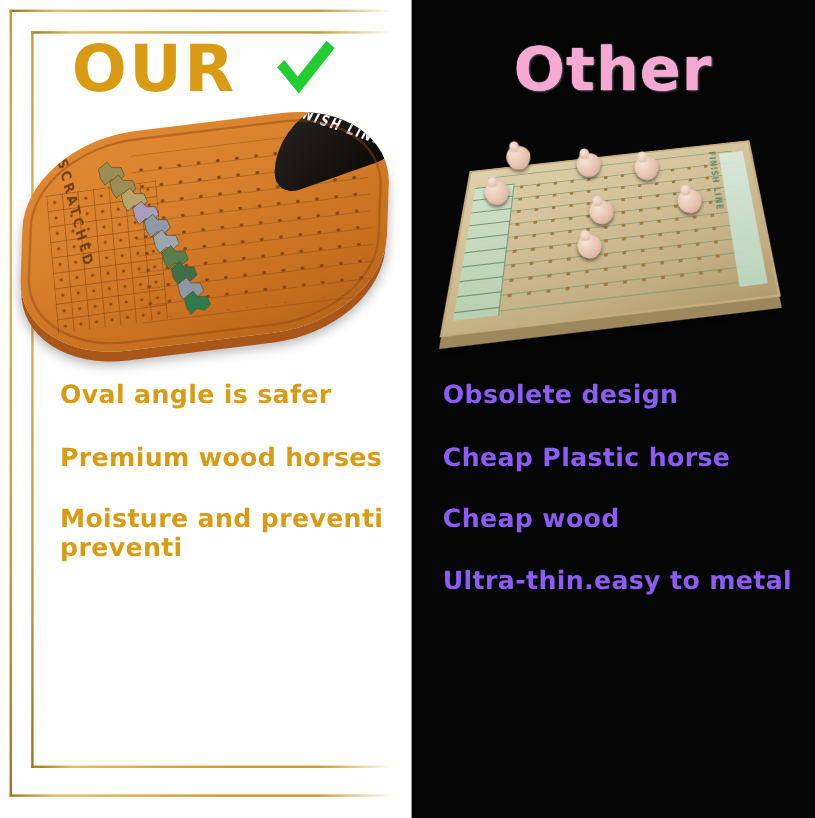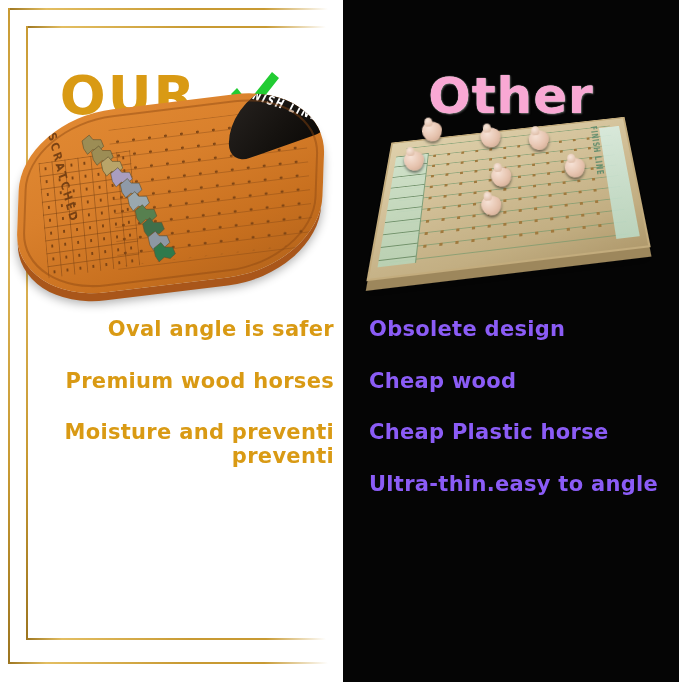--- a/index.html
+++ b/index.html
@@ -27,21 +27,20 @@
   .gold-h{height:2px;
     background:linear-gradient(90deg,#9c7520 0%,#e3be62 12%,#c89a33 55%,#c89a33 80%,rgba(200,154,51,0) 100%);}
   .gold-v{width:2px;
     background:linear-gradient(180deg,#c89a33 0%,#e0b85c 30%,#c89a33 70%,#9c7520 100%);}
 
   
   .head-row{
     position:absolute;top:22px;left:0;width:100%;
     display:flex;align-items:center;justify-content:center;
     height:72px;
-    margin-top:38px;
   }
   .title-our{
     font-family:"DejaVu Sans", sans-serif;
     font-size:54px;font-weight:bold;letter-spacing:2px;
     color:#d99a14;line-height:1;
   }
   .title-other{
     font-family:"DejaVu Sans", sans-serif;
     font-size:50px;font-weight:bold;letter-spacing:1px;
     color:#f9a8d4;line-height:1;
@@ -168,21 +167,21 @@
     box-shadow:0 2px 3px rgba(0,0,0,.5);
   }
   .horse-p::before{
     content:"";position:absolute;left:3px;top:-4px;width:8px;height:9px;
     background:radial-gradient(circle at 40% 35%, #f7e6db, #d9b49c);
     border-radius:50% 50% 35% 35%;
   }
 
   
   .features{position:absolute;left:0;width:100%;}
-  .feat-our{top:318px;padding-left:34px;text-align:right;}
+  .feat-our{top:318px;padding-left:50px;}
   .feat-other{top:318px;padding-left:26px;}
   .feat-item{
     font-size:21px;font-weight:bold;line-height:1.12;
     margin-bottom:28px;max-width:300px;
   }
   .feat-our .feat-item{color:#d99a14;letter-spacing:.3px;}
   .feat-other .feat-item{color:#8b5cf6;letter-spacing:.3px;}
 </style>
 </head>
 <body>
@@ -279,19 +278,19 @@
           <div class="horse-p" style="left:152px;top:32px;"></div>
           <div class="horse-p" style="left:112px;top:66px;"></div>
           <div class="horse-p" style="left:186px;top:62px;"></div>
           <div class="horse-p" style="left:100px;top:94px;"></div>
         </div>
       </div>
     </div>
 
     <div class="features feat-other">
       <div class="feat-item">Obsolete design</div>
+      <div class="feat-item">Cheap Plastic horse</div>
       <div class="feat-item">Cheap wood</div>
-      <div class="feat-item">Cheap Plastic horse</div>
-      <div class="feat-item">Ultra-thin.easy to angle</div>
+      <div class="feat-item">Ultra-thin.easy to metal</div>
     </div>
   </div>
 
 </div>
 
 </body></html>

